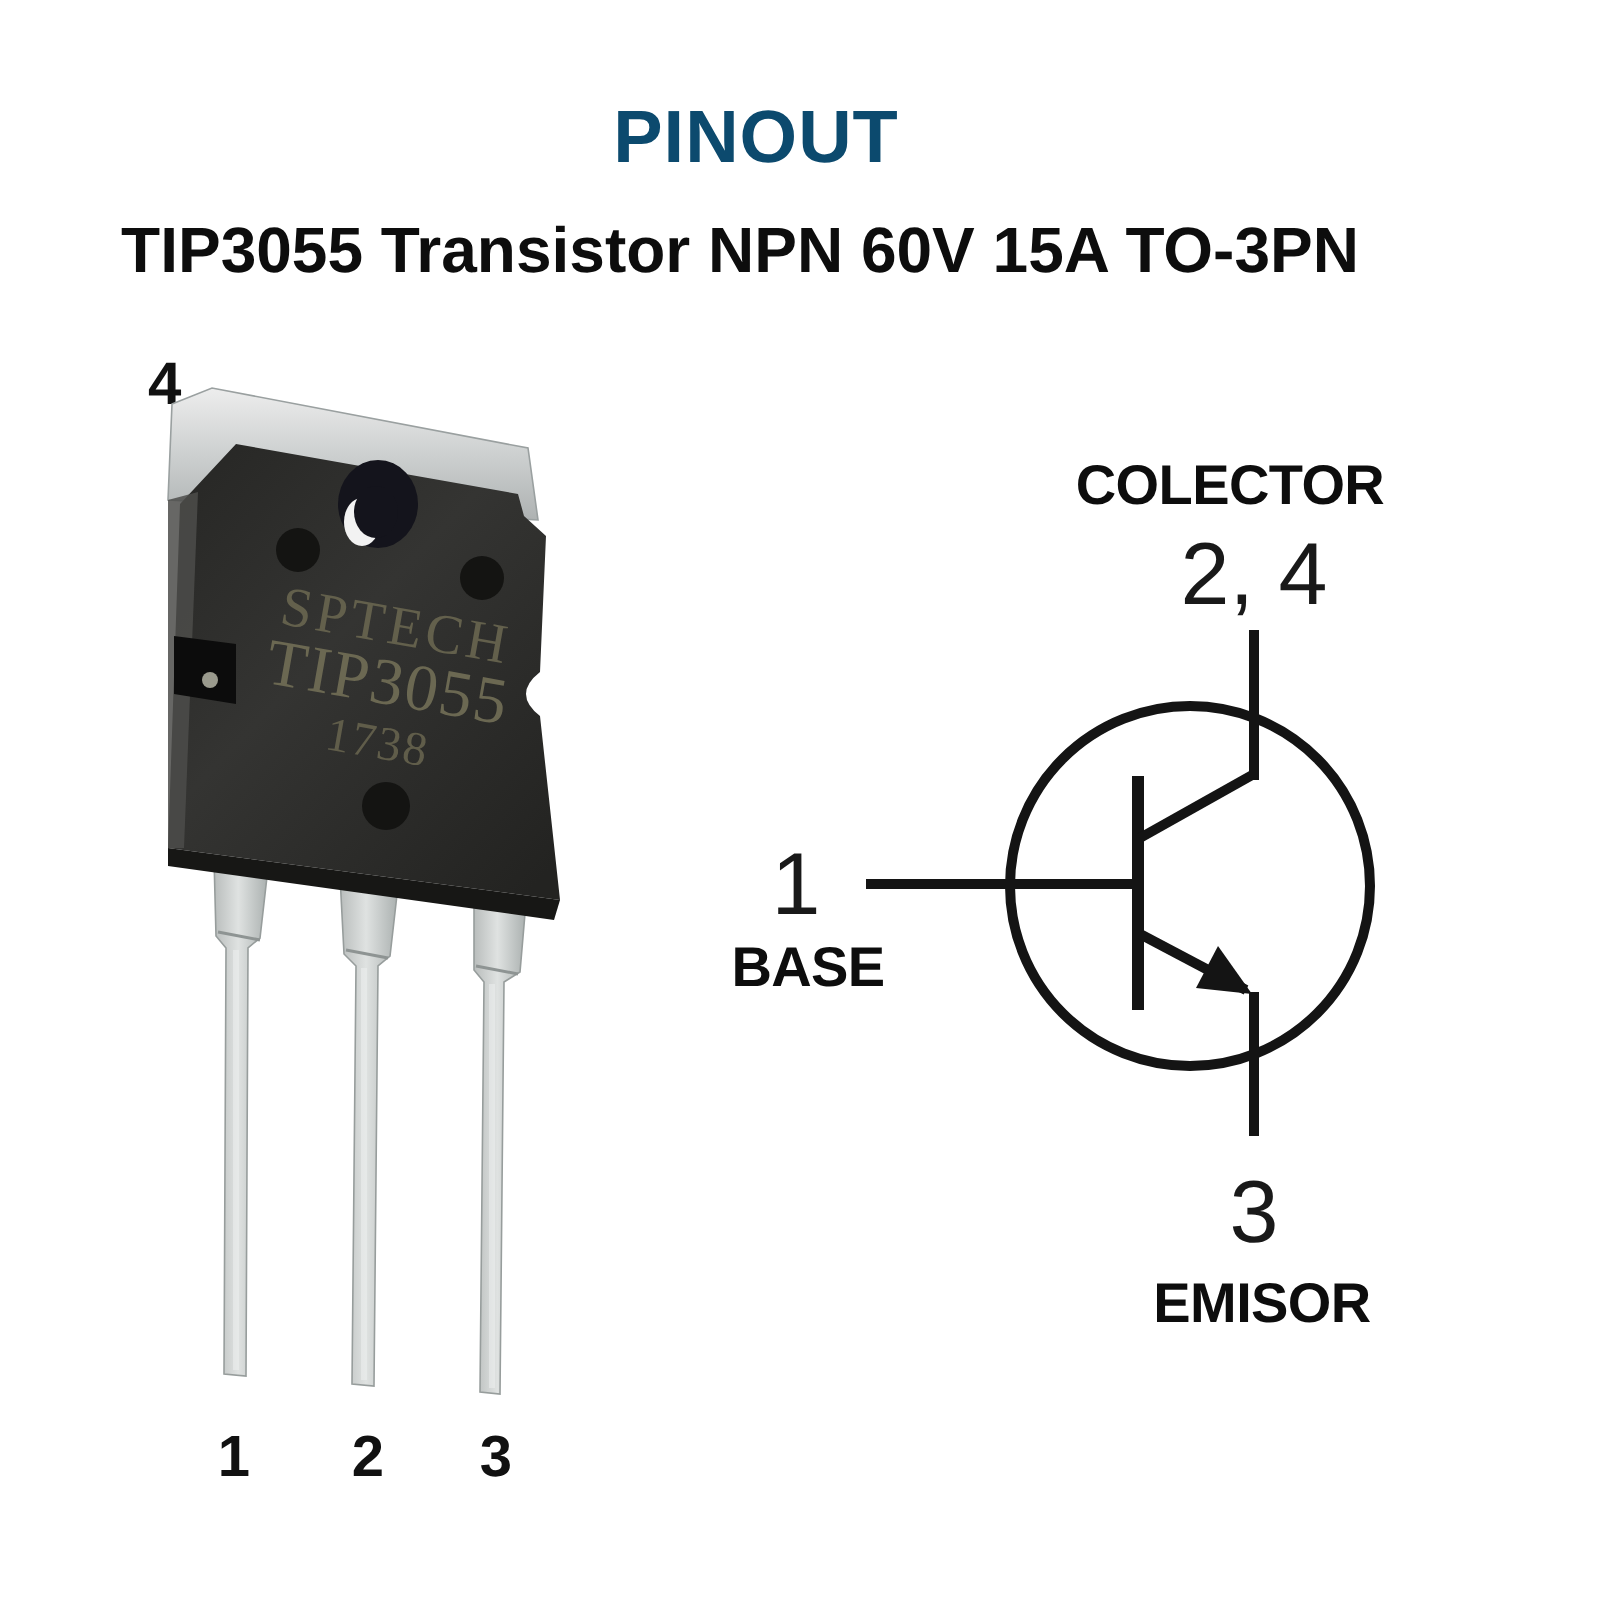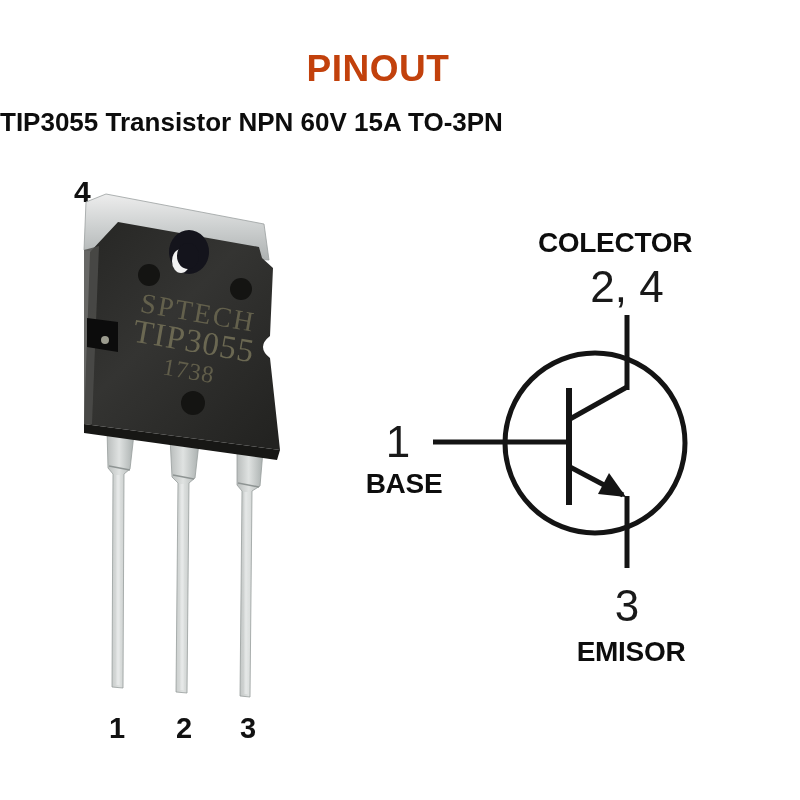--- a/index.html
+++ b/index.html
@@ -2,25 +2,25 @@
 <html><head>
 <meta charset="utf-8">
 <style>
   html,body{margin:0;padding:0;}
   body{
     width:800px;height:800px;position:relative;overflow:hidden;
     background:#ffffff;font-family:"Liberation Sans",sans-serif;
   }
   .page-title{
     position:absolute;left:0;top:50px;width:756px;text-align:center;
-    font-size:37px;font-weight:bold;color:#c2410c;letter-spacing:.5px;line-height:1;
+    font-size:37px;font-weight:bold;color:#0c4a6e;letter-spacing:.5px;line-height:1;
   }
   .page-subtitle{
-    position:absolute;left:0;top:108px;width:740px;
-    font-size:26px;font-weight:bold;color:#0d0d0d;line-height:1.1;
+    position:absolute;left:0;top:108px;width:740px;text-align:center;
+    font-size:32px;font-weight:bold;color:#0d0d0d;line-height:1.1;
   }
   .photo-svg{position:absolute;left:60px;top:160px;}
   .schem-svg{position:absolute;left:360px;top:200px;}
   svg text{user-select:none;}
   .pkg-engrave{font-family:"Liberation Serif",serif;}
   .pin-num{font-family:"Liberation Sans",sans-serif;font-weight:bold;fill:#111;}
   .schem-label{font-family:"Liberation Sans",sans-serif;font-weight:bold;fill:#0d0d0d;letter-spacing:-.3px;}
   .schem-pin{font-family:"Liberation Sans",sans-serif;font-weight:400;fill:#191919;}
 </style>
 </head>

